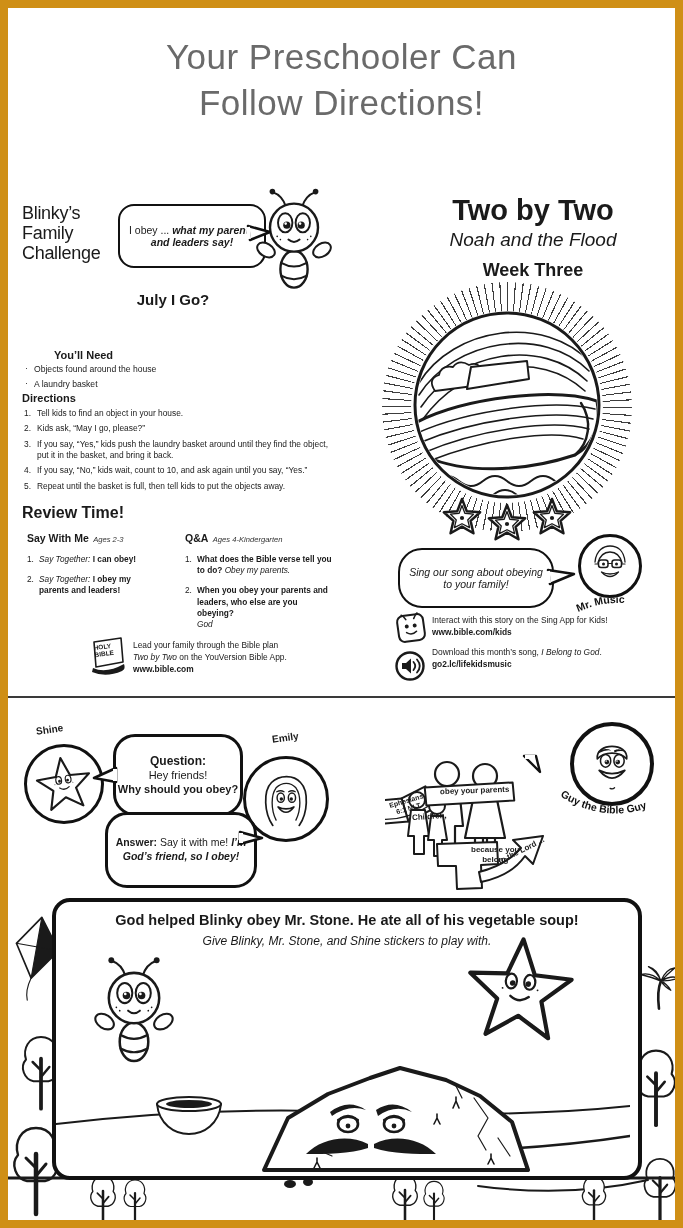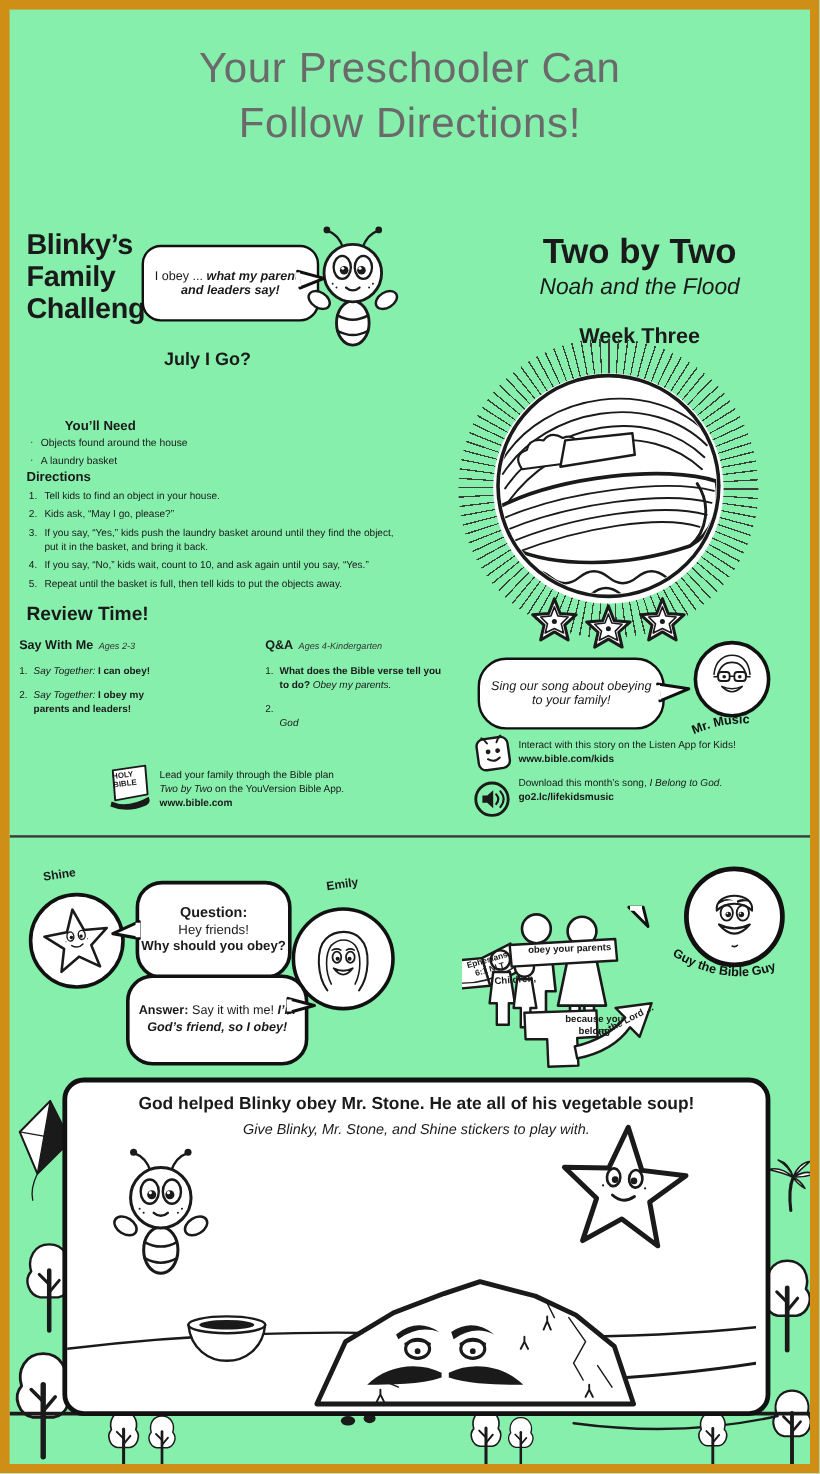--- a/index.html
+++ b/index.html
@@ -1,26 +1,26 @@
 <!DOCTYPE html>
 <html><head>
 <meta charset="utf-8">
 <style>
   html,body{margin:0;padding:0;background:#e8e8e8;}
-  #poster{position:relative;width:683px;height:1228px;background:#86efac;overflow:hidden;
+  #poster{position:relative;width:683px;height:1228px;background:#ffffff;overflow:hidden;
           font-family:"Liberation Sans",sans-serif;color:#1a1a1a;}
   #frame{position:absolute;inset:0;border:8px solid #CF8F16;pointer-events:none;z-index:50;}
   .abs{position:absolute;}
   svg{display:block;}
   .ink{stroke:#1a1a1a;fill:none;stroke-linecap:round;stroke-linejoin:round;}
   .inkf{stroke:#1a1a1a;fill:#fff;stroke-linecap:round;stroke-linejoin:round;}
   .fill{fill:#1a1a1a;stroke:none;}
   
   .big-title{left:0;right:0;top:34px;text-align:center;color:#6A6A6A;font-size:35px;line-height:1.3;font-weight:400;letter-spacing:.5px;}
-  .chal-head{left:22px;top:192px;width:120px;font-size:24px;font-weight:700;line-height:1.1;letter-spacing:-.3px;}
+  .chal-head{left:22px;top:204px;width:120px;font-size:18px;font-weight:400;line-height:1.1;letter-spacing:-.3px;}
   .bubble{border:2.5px solid #111;border-radius:16px;background:#fff;display:flex;align-items:center;justify-content:center;text-align:center;z-index:3;}
   .tail{position:absolute;z-index:4;}
   .sec-h{font-weight:800;font-size:11px;}
   .small{font-size:8.6px;line-height:1.3;}
   .step{display:flex;margin-bottom:4.5px;font-size:8.4px;line-height:1.3;}
   .step .n{width:13px;flex:none;}
   .bullet{position:relative;padding-left:10px;margin-bottom:5px;font-size:8.6px;}
   .bullet::before{content:"·";position:absolute;left:1px;top:-1px;}
   .rv-item{display:flex;margin-bottom:9px;font-size:8.3px;line-height:1.35;}
   .rv-item .n{width:12px;flex:none;}
@@ -139,62 +139,62 @@
         <span>If you say, “No,” kids wait, count to 10, and ask again until you say, “Yes.”</span>
       </div>
     <div class="step">
         <span class="n">5.</span>
         <span>Repeat until the basket is full, then tell kids to put the objects away.</span>
       </div>
   </div>
 
   <div class="abs" style="left:22px;top:504px;width:302px;text-align:left;font-weight:800;font-size:16px;">Review Time!</div>
 
-  <div class="abs" style="left:16px;top:528px;width:135px;">
+  <div class="abs" style="left:27px;top:528px;width:135px;">
     <div style="margin-bottom:8px;"><span class="sec-h" style="font-size:10.5px;">Say With Me</span> <span class="ages">Ages 2-3</span></div>
     <div class="rv-item">
         <span class="n">1.</span>
         <span><i>Say Together:</i> <b>I can obey!</b></span>
       </div>
     <div class="rv-item">
         <span class="n">2.</span>
         <span><i>Say Together:</i> <b>I obey my parents and leaders!</b></span>
       </div>
   </div>
 
-  <div class="abs" style="left:185px;top:528px;width:148px;margin-left:36px;">
+  <div class="abs" style="left:185px;top:528px;width:148px;">
     <div style="margin-bottom:8px;"><span class="sec-h" style="font-size:10.5px;">Q&amp;A</span> <span class="ages">Ages 4-Kindergarten</span></div>
     <div class="rv-item">
         <span class="n">1.</span>
         <span><b>What does the Bible verse tell you to do?</b> <i>Obey my parents.</i></span>
       </div>
     <div class="rv-item">
         <span class="n">2.</span>
-        <span><br><i>God</i></span>
+        <span><b>When you obey your parents and leaders, who else are you obeying?</b><br><i>God</i></span>
       </div>
   </div>
 
   <svg class="abs" style="left:88px;top:636px;" width="40" height="44" viewBox="0 0 40 44">
     <path class="inkf" stroke-width="1.6" d="M6 6 L33 2 L35 26 L8 31 Z"></path>
     <path class="fill" d="M5 32 Q18 38 36 28 Q38 33 34 35 Q18 42 4 36 Z"></path>
   </svg>
   <div class="vlabel" style="left:94px;top:643px;font-size:6.5px;transform:rotate(-7deg);">
     <div>HOLY</div>
       <div>BIBLE</div>
   </div>
   <div class="abs" style="left:133px;top:640px;width:215px;font-size:8.4px;line-height:1.4;">
     <div>Lead your family through the Bible plan</div>
     <div><i>Two by Two</i><span> on the YouVersion Bible App.</span></div>
     <div style="font-weight:800;">www.bible.com</div>
   </div>
 
   <div class="abs" style="left:392px;top:194px;width:282px;text-align:center;">
     <div style="font-weight:800;font-size:29px;">Two by Two</div>
     <div style="font-style:italic;font-size:19px;margin-top:2px;">Noah and the Flood</div>
-    <div style="font-weight:800;font-size:18px;margin-top:19px;">Week Three</div>
+    <div style="font-weight:800;font-size:18px;margin-top:9px;">Week Three</div>
   </div>
 
   <div class="abs rays" style="left:382px;top:282px;width:250px;height:250px;"></div>
   <div class="abs rays-cover" style="left:411px;top:311px;width:192px;height:192px;"></div>
   <svg class="abs" style="left:405px;top:305px;" width="204" height="245" viewBox="0 0 204 245">
     <circle class="inkf" stroke-width="3" cx="102" cy="100" r="92"></circle>
     <g clip-path="url(#arkclip)">
       <clipPath id="arkclip">
           <circle cx="102" cy="100" r="90"></circle>
         </clipPath>
@@ -236,21 +236,21 @@
 
   <svg class="abs" style="left:394px;top:610px;" width="34" height="36" viewBox="0 0 34 36">
     <g transform="rotate(-8 17 18)">
       <rect class="inkf" stroke-width="2" x="4" y="5" width="26" height="26" rx="6"></rect>
       <circle class="fill" cx="13" cy="16" r="2"></circle>
         <circle class="fill" cx="21" cy="16" r="2"></circle>
       <path class="ink" stroke-width="1.6" d="M12 22 Q17 26 22 22 M13 9 Q11 5 9 4 M21 9 Q23 5 25 4"></path>
     </g>
   </svg>
   <div class="abs" style="left:432px;top:614px;width:235px;font-size:8.4px;line-height:1.45;">
-    <div>Interact with this story on the Listen App for Kids!</div>
+    <div>Interact with this story on the Sing App for Kids!</div>
     <div style="font-weight:800;">www.bible.com/kids</div>
   </div>
 
   <svg class="abs" style="left:394px;top:650px;" width="32" height="32" viewBox="0 0 32 32">
     <circle class="ink" stroke-width="2.4" cx="16" cy="16" r="13.5"></circle>
     <path class="fill" d="M8 13 h4 l5 -4.5 v15 l-5 -4.5 h-4 z"></path>
     <path class="ink" stroke-width="1.8" d="M19.5 12 q3.5 4 0 8 M23 9.5 q5.5 6.5 0 13"></path>
   </svg>
   <div class="abs" style="left:432px;top:646px;width:235px;font-size:8.4px;line-height:1.45;">
     <div><span>Download this month’s song, </span><i>I Belong to God</i><span>.</span></div>

